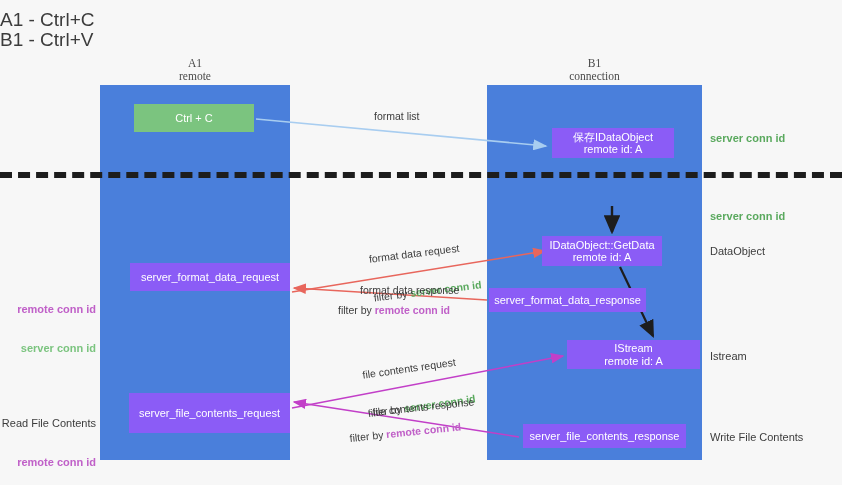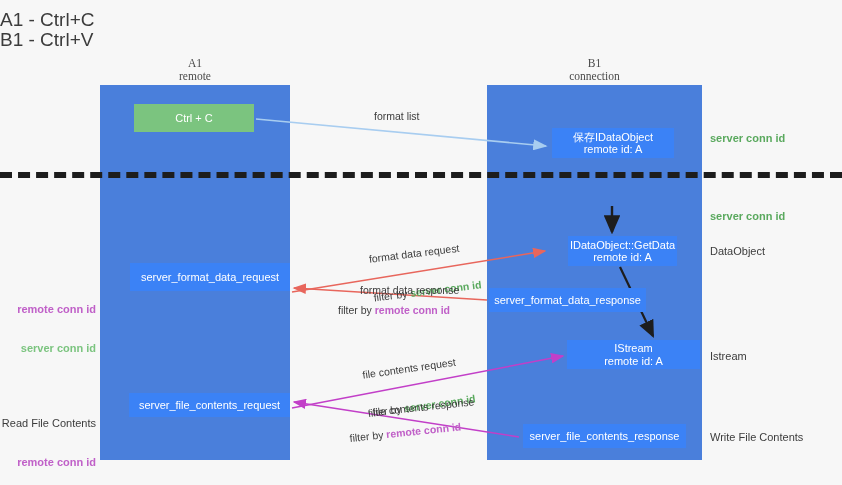--- a/index.html
+++ b/index.html
@@ -66,30 +66,30 @@
     flex-direction: column;
     align-items: center;
     justify-content: center;
     color: #ffffff;
     font-size: 11px;
     line-height: 12.5px;
     text-align: center;
     white-space: pre;
   }
   .box-green  { background: #7bc47f; }
-  .box-orange { background: #3b82f6; }
+  .box-orange { background: #8b5cf6; }
 
   #box-ctrl-c   { left: 134px; top: 104px; width: 120px; height: 28px; }
   #box-idataobj { left: 552px; top: 128px; width: 122px; height: 30px; }
   #box-ctrl-v   { left: 554px; top: 180px; width: 118px; height: 25px; }
-  #box-getdata  { left: 568px; top: 236px; width: 109px; height: 30px; }
+  #box-getdata  { left: 542px; top: 236px; width: 120px; height: 30px; }
   #box-sfdreq   { left: 130px; top: 263px; width: 160px; height: 28px; }
   #box-sfdresp  { left: 489px; top: 288px; width: 157px; height: 24px; }
   #box-istream  { left: 567px; top: 340px; width: 133px; height: 29px; }
-  #box-sfcreq   { left: 129px; top: 393px; width: 161px; height: 24px; }
+  #box-sfcreq   { left: 129px; top: 393px; width: 161px; height: 40px; }
   #box-sfcresp  { left: 523px; top: 424px; width: 163px; height: 24px; }
 
   
   .annot {
     font-size: 11px;
     line-height: 13px;
     white-space: pre;
   }
   .annot-green { color: #5aa95e; font-weight: bold; }
   .annot-dark  { color: #3c3c3c; }

